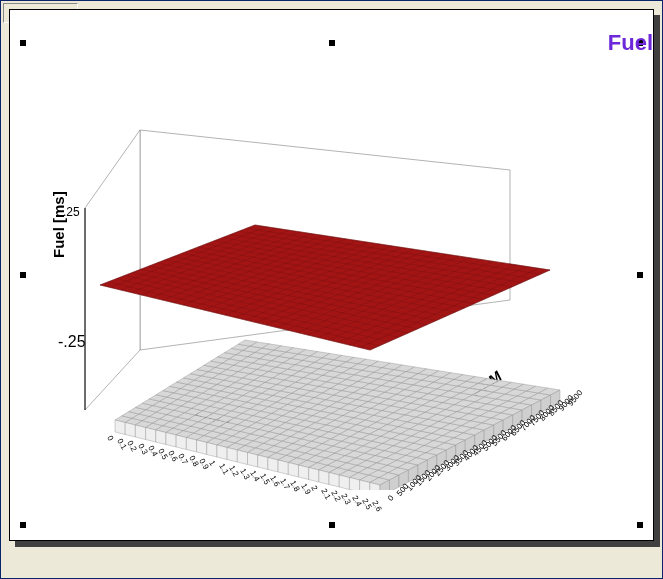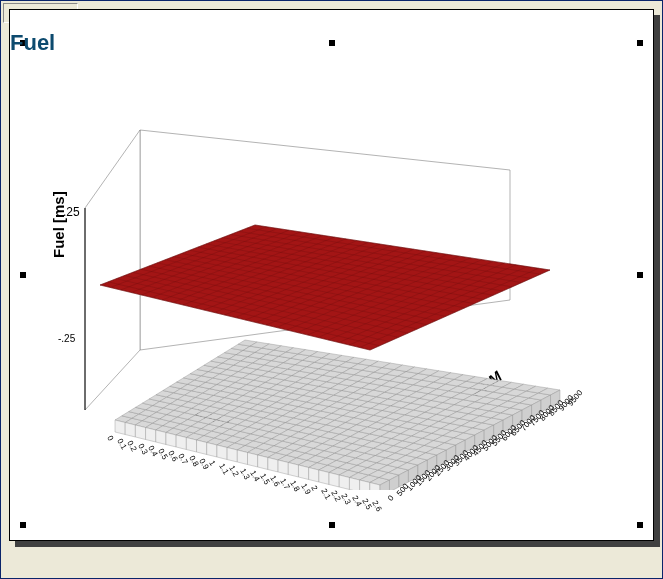--- a/index.html
+++ b/index.html
@@ -10,24 +10,24 @@
   .titlebar-icon svg { width:16px; height:16px; }
   .title-text { flex: 1; color: #fff; font-size: 13px; font-weight: bold; text-shadow: 1px 1px 1px rgba(0,0,0,.3); }
   .win-buttons { display: flex; gap: 2px; }
   .win-btn { width: 21px; height: 21px; border-radius: 3px; border: 1px solid #fff; display: flex; align-items: center; justify-content: center; cursor: default; }
   .win-min, .win-max { background: linear-gradient(to bottom, #7eb6ff 0%, #3a7ff0 100%); }
   .win-close { background: linear-gradient(to bottom, #ff8d70 0%, #e85638 50%, #d1350e 100%); }
   .win-btn svg { display:block; }
   .client { width: 100%; height: calc(100% - 29px); background: #ece9d8; position: relative; }
   .toggle-btn { position: absolute; top: 2px; left: 2px; background: #ece9d8; border: 1px solid #888; border-right-color:#fff; border-bottom-color:#fff; border-top-color:#888; border-left-color:#888; padding: 3px 8px; font-size: 11px; font-family: Tahoma, Arial, sans-serif; cursor: default; }
   .chart-frame { position: absolute; left: 8px; top: 8px; right: 8px; bottom: 8px; background: #fff; border: 1px solid #000; box-shadow: 6px 6px 0 #404040; }
-  .chart-title { position: absolute; top: 20px; left: 0; right: 0; text-align: left; font-size: 22px; font-weight: bold; color: #0c4a6e; }
+  .chart-title { position: absolute; top: 20px; left: 0; right: 0; text-align: right; font-size: 22px; font-weight: bold; color: #6d28d9; }
   .zlabel { position: absolute; left: 40px; top: 248px; transform: rotate(-90deg); transform-origin: left top; font-size: 15px; font-weight: bold; }
   .ztick-top { position: absolute; left: 53px; top: 195px; font-size: 12px; }
-  .ztick-bot { position: absolute; left: 48px; top: 323px; font-size: 10px; }
+  .ztick-bot { position: absolute; left: 48px; top: 323px; font-size: 16px; }
   .xlabel { position: absolute; left: 185px; top: 398px; font-size: 15px; font-weight: bold; transform: rotate(20deg); font-style: italic;}
   .ylabel { position: absolute; left: 460px; top: 366px; font-size: 15px; font-weight: bold; transform: rotate(-38deg); font-style: italic;}
   .plot3d { position: absolute; left: 70px; top: 80px; width: 500px; height: 400px; }
   .handle { position: absolute; width: 6px; height: 6px; background: #000; }
   .h-tl { left: 10px; top: 30px; }
   .h-tm { left: 50%; top: 30px; margin-left:-3px;}
   .h-tr { right: 10px; top: 30px; }
   .h-ml { left: 10px; top: 50%; margin-top:-3px;}
   .h-mr { right: 10px; top: 50%; margin-top:-3px;}
   .h-bl { left: 10px; bottom: 12px; }

